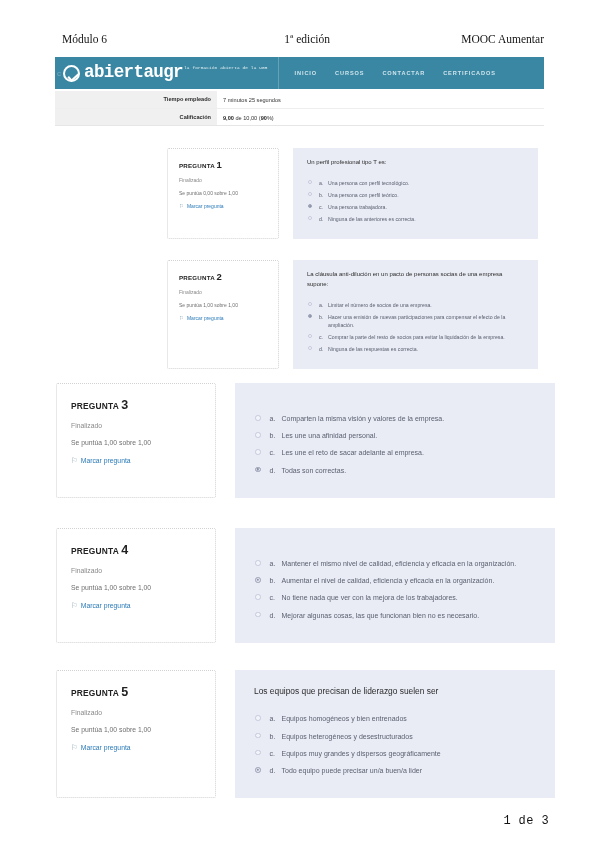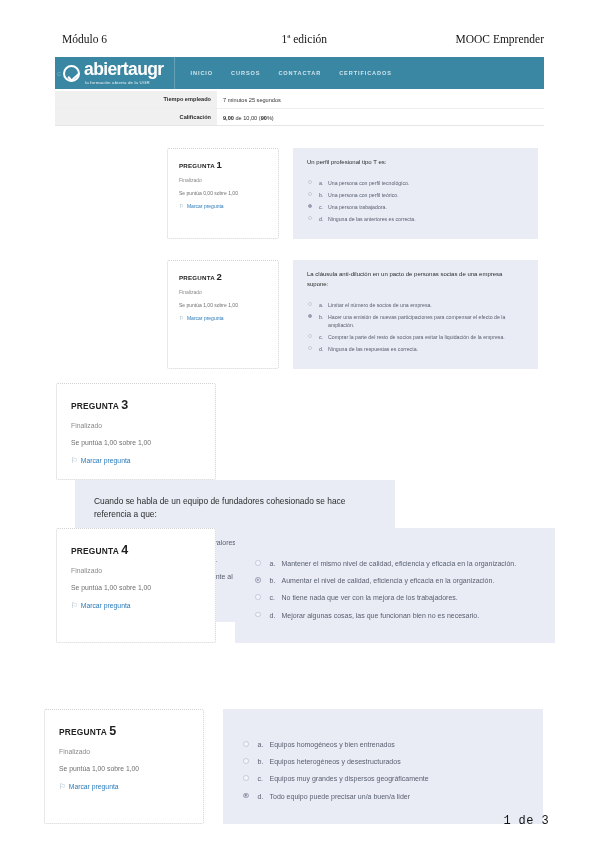--- a/index.html
+++ b/index.html
@@ -71,21 +71,21 @@
   }
   .brand-mark::after {
     content: "";
     position: absolute;
     left: 3px; top: 6.5px;
     width: 9px; height: 4px;
     border-left: 2.4px solid #ffffff;
     border-bottom: 2.4px solid #ffffff;
     transform: rotate(-42deg);
   }
-  .brand-text { display: flex; flex-direction: column; line-height: 1; }
+  .brand-text { display: flex; flex-direction: row; line-height: 1; font-family: Liberation Mono, monospace; }
   .brand-name {
     font-size: 17.5px;
     font-weight: bold;
     color: #ffffff;
     letter-spacing: -0.6px;
   }
   .brand-tagline {
     font-size: 4.4px;
     color: rgba(255,255,255,.88);
     letter-spacing: .15px;
@@ -198,21 +198,21 @@
   .scale-lg .radio { width: 5.5px; height: 5.5px; margin: 2px 9px 0 1px; }
   .scale-lg .radio.checked::after { width: 2.4px; height: 2.4px; }
   .scale-lg .ans-letter { width: 12px; }
 </style>
 </head>
 <body>
 
 <div class="print-header">
   <span class="ph-left">Módulo 6</span>
   <span class="ph-center">1ª edición</span>
-  <span class="ph-right">MOOC Emprender</span>
+  <span class="ph-right">MOOC Aumentar</span>
 </div>
 
 <div class="navbar">
   <div class="brand">
     <span class="brand-ghost">c</span>
     <span class="brand-mark"></span>
     <span class="brand-text">
       <span class="brand-name">abiertaugr</span>
       <span class="brand-tagline">la formación abierta de la UGR</span>
     </span>
@@ -311,35 +311,34 @@
       </li>
       <li class="answer">
         <span class="radio"></span>
         <span class="ans-letter">d.</span>
         <span class="ans-text">Ninguna de las respuestas es correcta.</span>
       </li>
     </ul>
   </div>
 </div>
 
-<div class="q-block scale-lg" style="top:383px; left:56px;flex-direction:column;">
+<div class="q-block scale-lg" style="top:383px; left:56px;">
   <div class="q-info">
     <div class="q-num">
       <span>PREGUNTA</span>
       <span class="n">3</span>
     </div>
     <div class="q-state">Finalizado</div>
     <div class="q-grade">Se puntúa 1,00 sobre 1,00</div>
     <div class="q-flag">
       <span class="flag-icon">⚐</span>
       <span>Marcar pregunta</span>
     </div>
   </div>
   <div class="q-content">
-    <div class="q-text">Cuando se habla de un equipo de fundadores cohesionado se hace referencia a que:</div>
     <ul class="answers">
       <li class="answer">
         <span class="radio"></span>
         <span class="ans-letter">a.</span>
         <span class="ans-text">Comparten la misma visión y valores de la empresa.</span>
       </li>
       <li class="answer">
         <span class="radio"></span>
         <span class="ans-letter">b.</span>
         <span class="ans-text">Les une una afinidad personal.</span>
@@ -390,34 +389,35 @@
       </li>
       <li class="answer">
         <span class="radio"></span>
         <span class="ans-letter">d.</span>
         <span class="ans-text">Mejorar algunas cosas, las que funcionan bien no es necesario.</span>
       </li>
     </ul>
   </div>
 </div>
 
-<div class="q-block scale-lg" style="top:670px; left:44px;margin-top:39px;">
+<div class="q-block scale-lg" style="top:670px; left:56px;">
   <div class="q-info">
     <div class="q-num">
       <span>PREGUNTA</span>
       <span class="n">5</span>
     </div>
     <div class="q-state">Finalizado</div>
     <div class="q-grade">Se puntúa 1,00 sobre 1,00</div>
     <div class="q-flag">
       <span class="flag-icon">⚐</span>
       <span>Marcar pregunta</span>
     </div>
   </div>
   <div class="q-content">
+    <div class="q-text">Los equipos que precisan de liderazgo suelen ser</div>
     <ul class="answers">
       <li class="answer">
         <span class="radio"></span>
         <span class="ans-letter">a.</span>
         <span class="ans-text">Equipos homogéneos y bien entrenados</span>
       </li>
       <li class="answer">
         <span class="radio"></span>
         <span class="ans-letter">b.</span>
         <span class="ans-text">Equipos heterogéneos y desestructurados</span>

